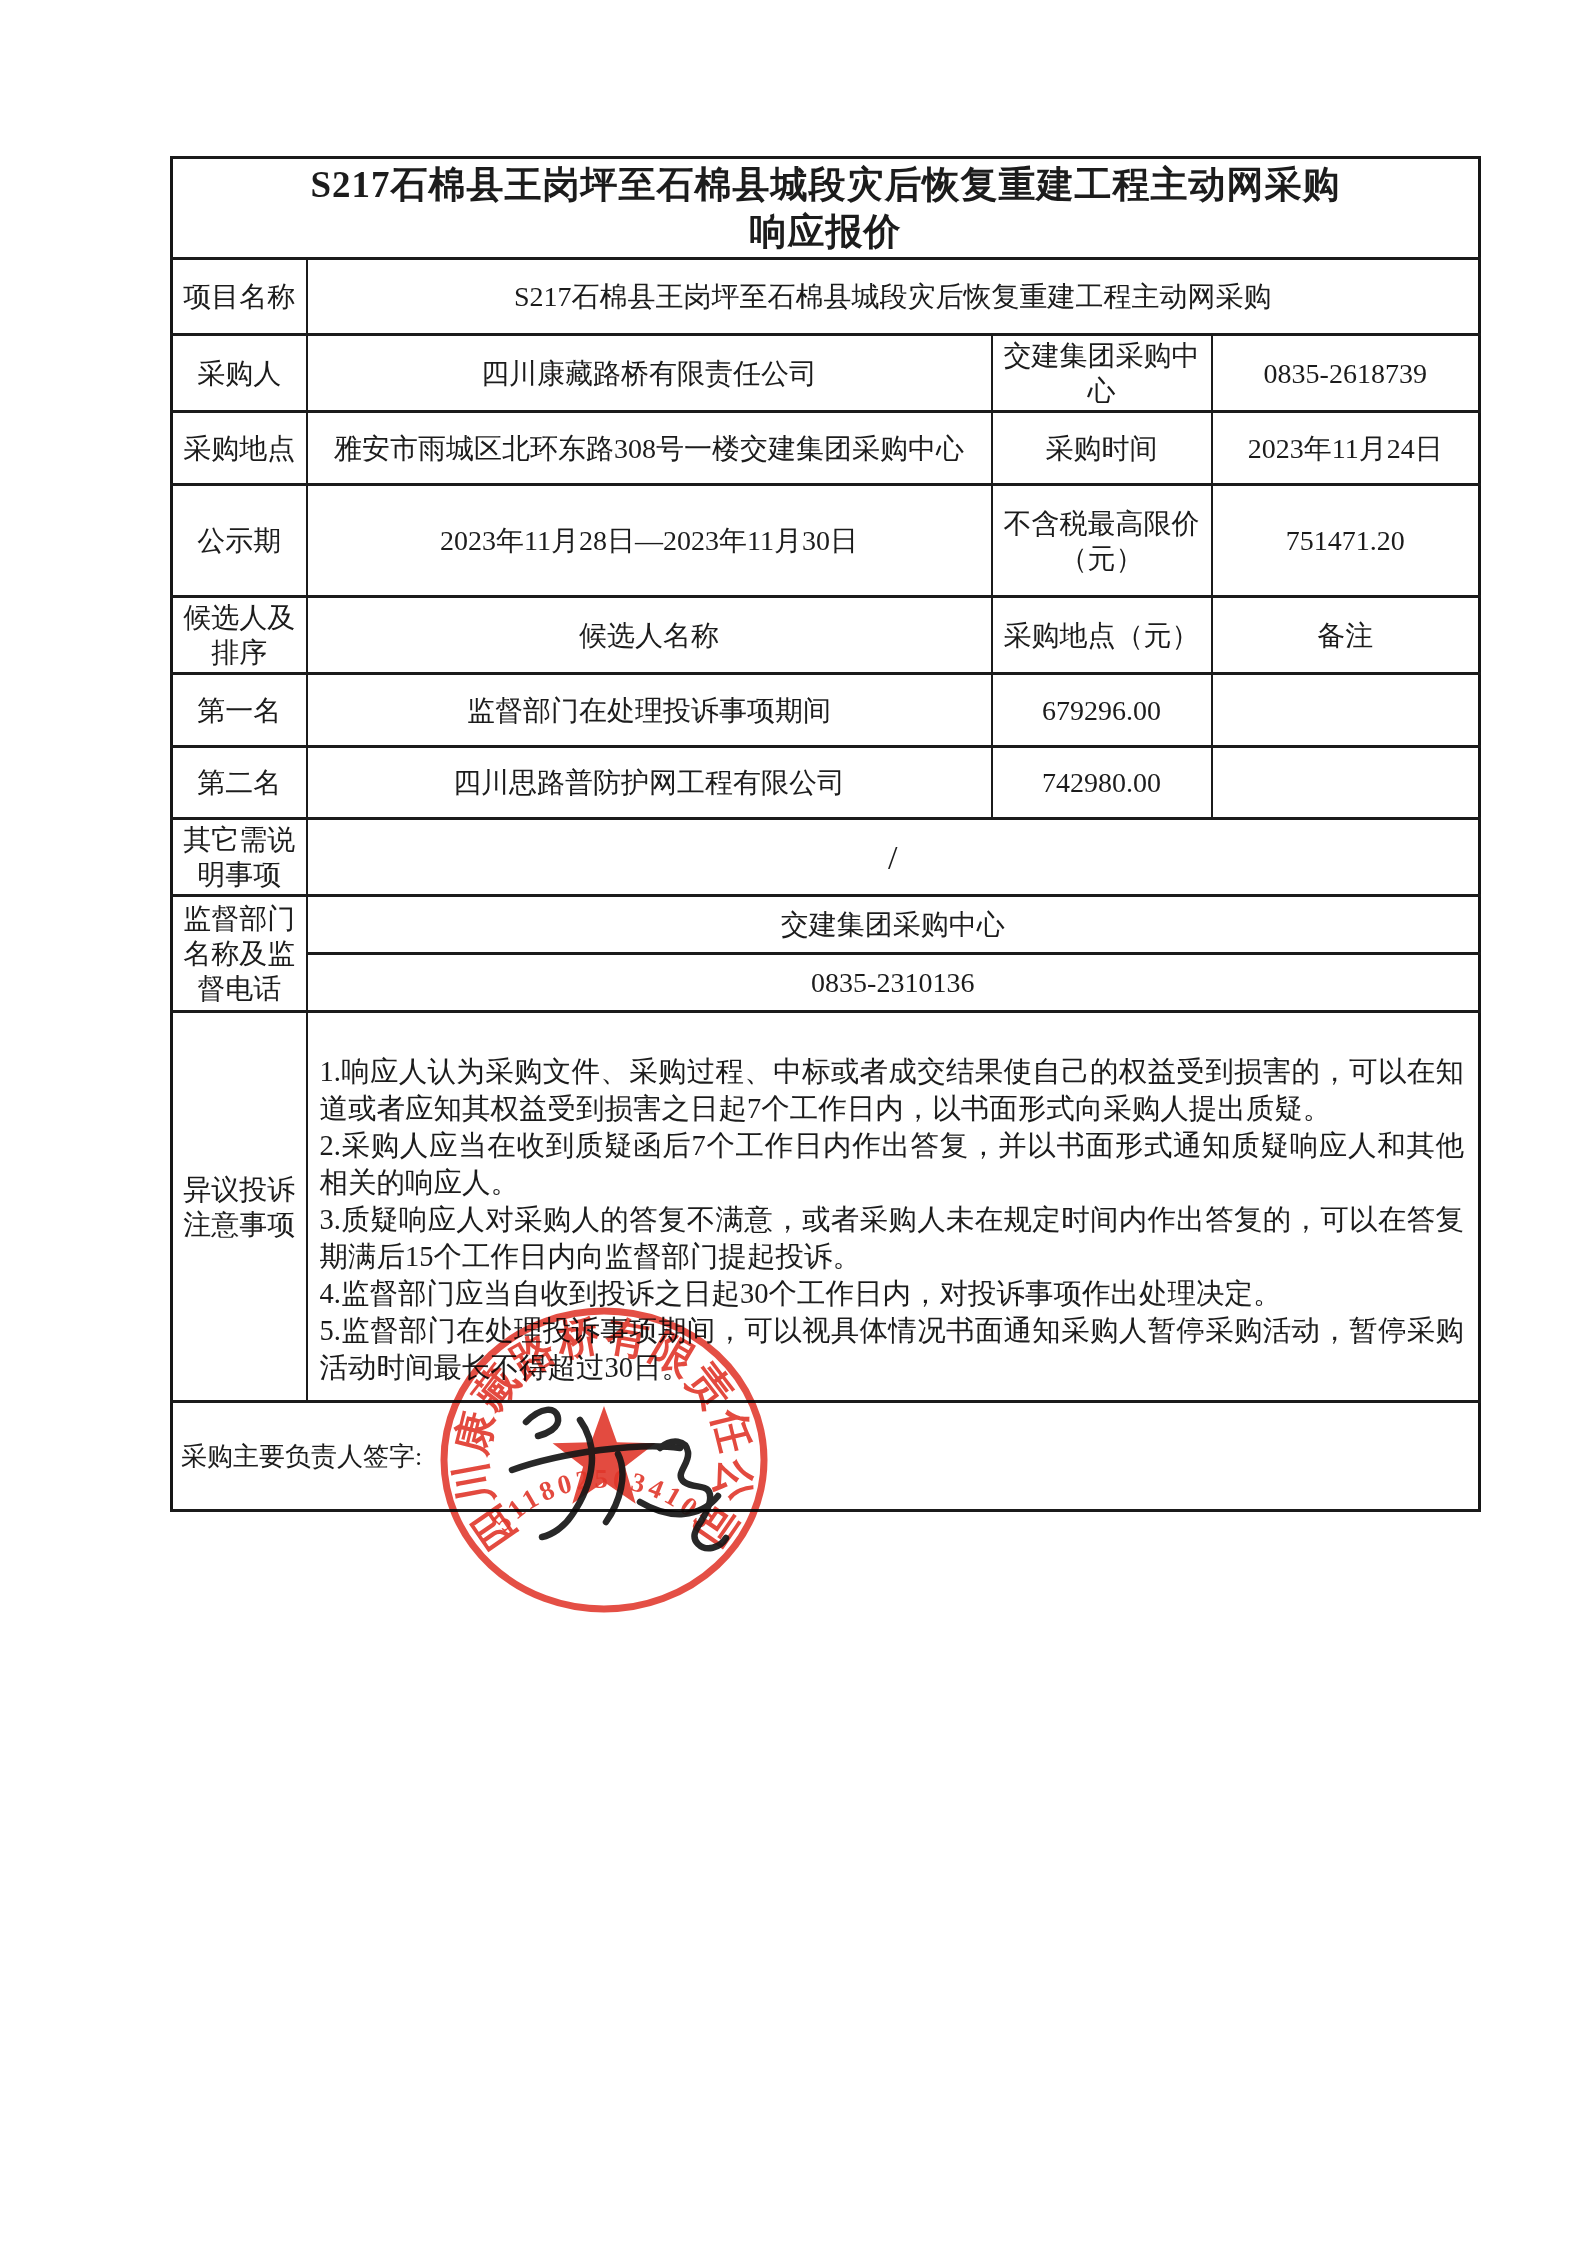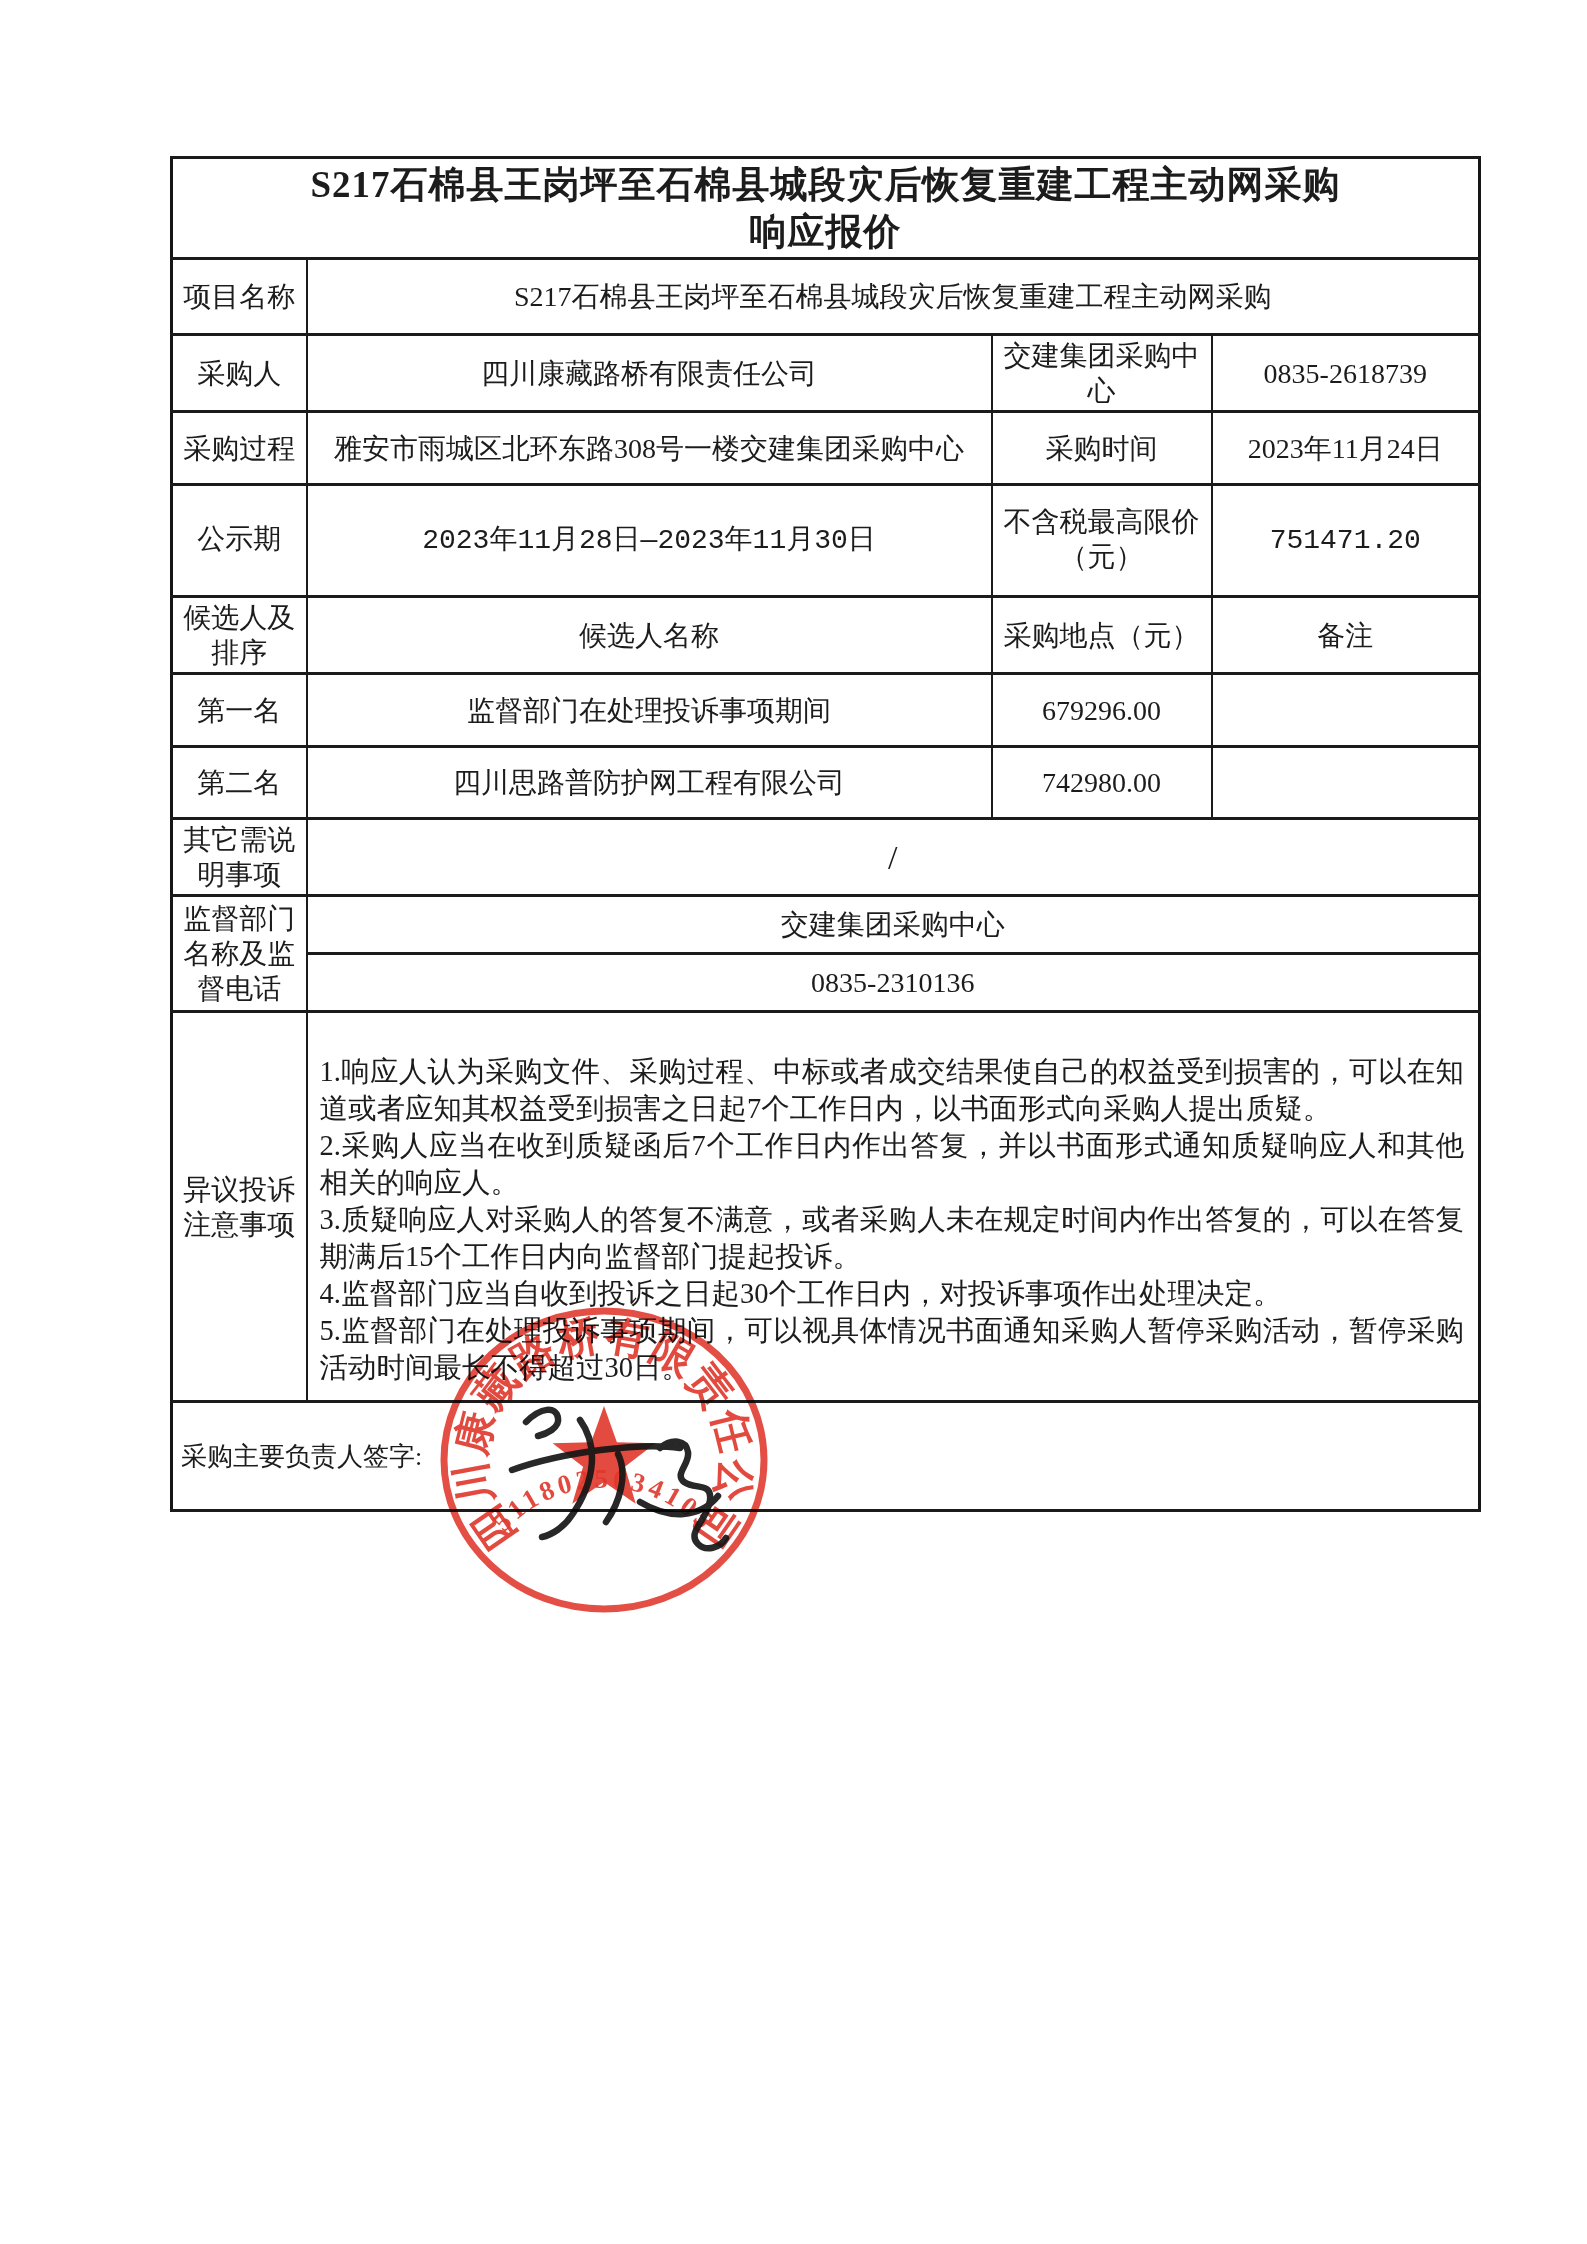--- a/index.html
+++ b/index.html
@@ -19,21 +19,21 @@
     text-align:center; vertical-align:middle;
     font-size:28px; line-height:35px; padding:2px 6px; overflow:hidden;
     word-break:break-all;
   }
   td.label { padding:2px 2px; }
   tr.r-title td { font-weight:bold; font-size:37px; line-height:47px; letter-spacing:1px; }
   tr.r-title { height:97px; }
   tr.r-project { height:76px; }
   tr.r-purchaser { height:74px; }
   tr.r-location { height:73px; }
-  tr.r-publicity { height:112px;font-family:Liberation Mono, monospace; }
+  tr.r-publicity { height:112px; }
   tr.r-header { height:75px; }
   tr.r-first { height:73px; }
   tr.r-second { height:72px; }
   tr.r-other { height:71px; }
   tr.r-sup1 { height:58px; }
   tr.r-sup2 { height:58px; }
   tr.r-objection { height:390px; }
   tr.r-sign { height:109px; }
   td.slash-cell { font-size:34px; }
   td.obj-cell { vertical-align:top; text-align:left; padding:40px 14px 8px 12px; }
@@ -77,21 +77,21 @@
     </tr>
 
     <tr class="r-purchaser">
       <td class="label">采购人</td>
       <td>四川康藏路桥有限责任公司</td>
       <td>交建集团采购中心</td>
       <td>0835-2618739</td>
     </tr>
 
     <tr class="r-location">
-      <td class="label">采购过程</td>
+      <td class="label">采购地点</td>
       <td>雅安市雨城区北环东路308号一楼交建集团采购中心</td>
       <td>采购时间</td>
       <td>2023年11月24日</td>
     </tr>
 
     <tr class="r-publicity">
       <td class="label">公示期</td>
       <td>2023年11月28日—2023年11月30日</td>
       <td>不含税最高限价（元）</td>
       <td>751471.20</td>

